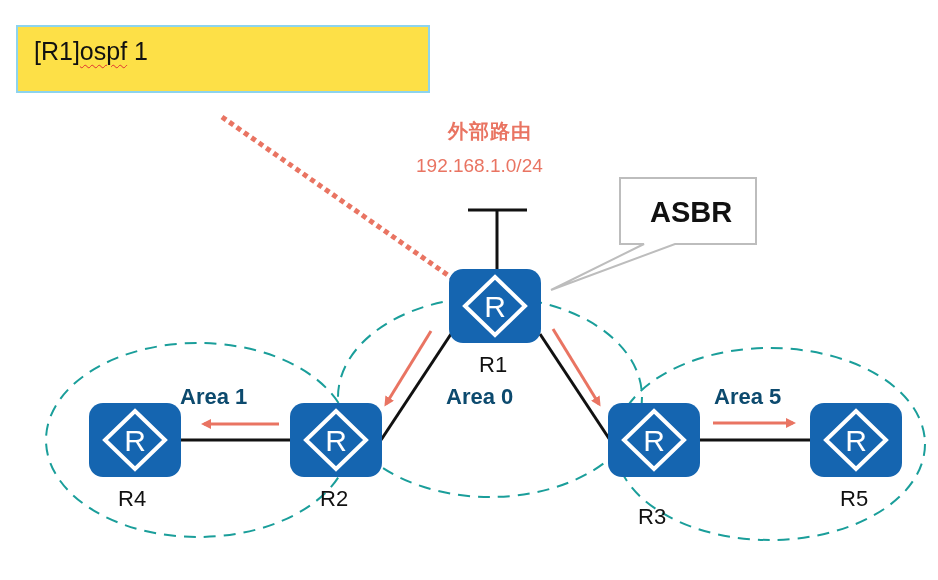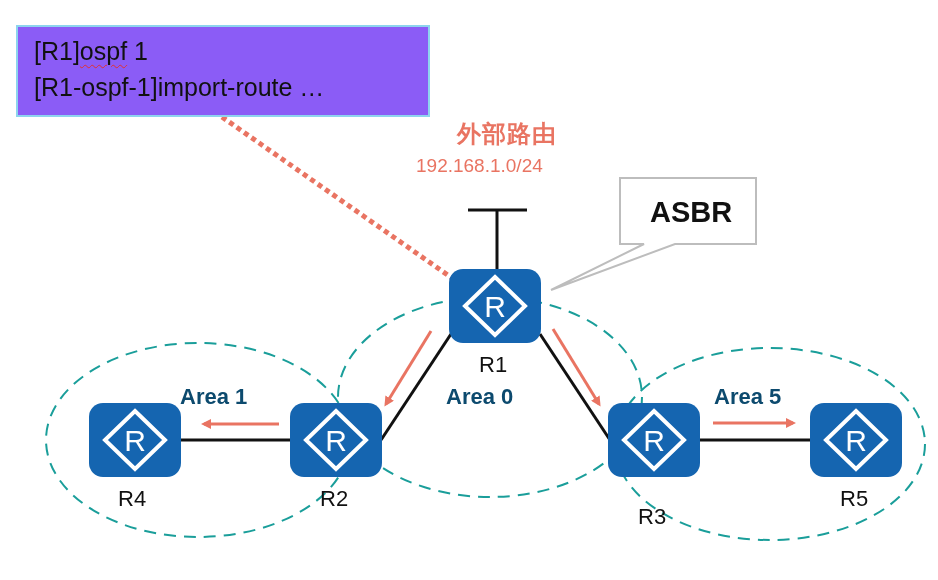--- a/index.html
+++ b/index.html
@@ -1,24 +1,24 @@
 <!DOCTYPE html>
 <html><head>
 <meta charset="utf-8">
 <style>
   html, body { margin:0; padding:0; background:#ffffff; }
   #stage { position:relative; width:938px; height:580px; overflow:hidden; background:#ffffff;
            font-family:"Liberation Sans", "DejaVu Sans", sans-serif; }
   svg { position:absolute; left:0; top:0; }
-  .cmd-box { position:absolute; left:16px; top:25px; width:414px; height:92px; box-sizing:border-box;
-             background:#8b5cf6; border:2px solid #8dd4ee; padding:6px 16px; }
+  .cmd-box { position:absolute; left:16px; top:25px; width:414px; height:68px; box-sizing:border-box;
+             background:#fde047; border:2px solid #8dd4ee; padding:6px 16px; }
   .cmd-line { font-size:25px; color:#111; line-height:36px; white-space:nowrap; }
   .squiggle { text-decoration: underline wavy #e03030; text-decoration-thickness:1px; text-underline-offset:4px; }
-  .ext-title { position:absolute; left:448px; top:118px; font-size:24px; font-weight:bold; color:#e97462;
-               font-family:"DejaVu Sans", sans-serif; letter-spacing:1px;margin-left:9px; }
+  .ext-title { position:absolute; left:448px; top:118px; font-size:20px; font-weight:bold; color:#e97462;
+               font-family:"DejaVu Sans", sans-serif; letter-spacing:1px; }
   .ext-net { position:absolute; left:416px; top:155px; font-size:19px; color:#e97462; }
   .asbr-label { position:absolute; left:650px; top:196px; font-size:29px; font-weight:bold; color:#111; }
   .router-label { position:absolute; font-size:22px; color:#111; }
   .area-label { position:absolute; font-size:22px; font-weight:bold; color:#0c4a6e; }
 </style>
 </head>
 <body>
 
 <div id="stage">
   <svg width="938" height="580" viewBox="0 0 938 580">
@@ -66,21 +66,20 @@
     <g transform="translate(89,403)">
         <use href="#router-shape"></use>
       </g>
     <g transform="translate(810,403)">
         <use href="#router-shape"></use>
       </g>
   </svg>
 
   <div class="cmd-box">
     <div class="cmd-line"><span>[R1]</span><span class="squiggle">ospf</span><span> 1</span></div>
-    <div class="cmd-line">[R1-ospf-1]import-route …</div>
   </div>
 
   <div class="ext-title">外部路由</div>
   <div class="ext-net">192.168.1.0/24</div>
   <div class="asbr-label">ASBR</div>
 
   <div class="router-label" style="left:479px;top:352px;">R1</div>
   <div class="router-label" style="left:320px;top:486px;text-align:center;">R2</div>
   <div class="router-label" style="left:638px;top:504px;">R3</div>
   <div class="router-label" style="left:118px;top:486px;">R4</div>

